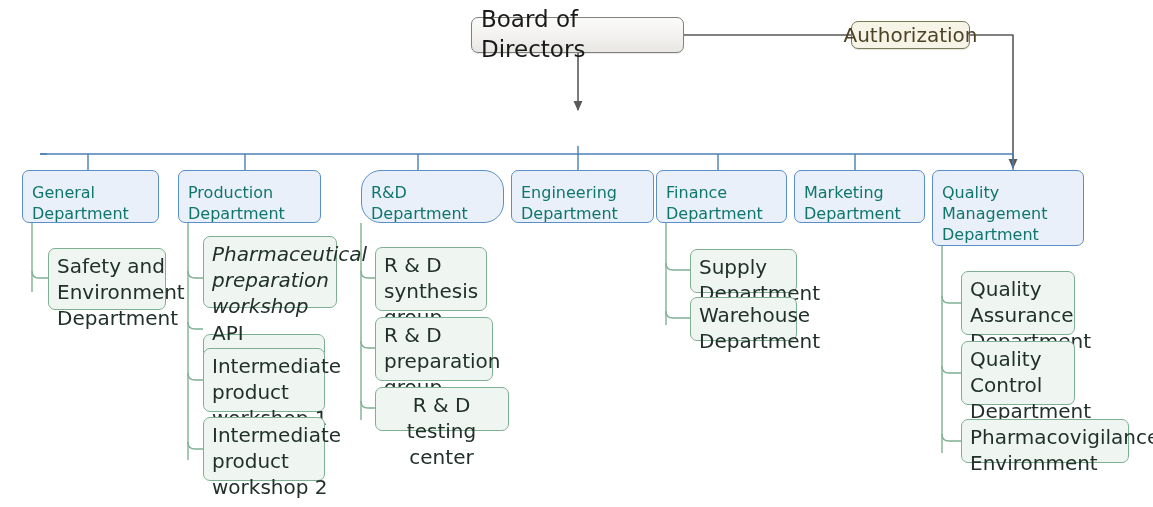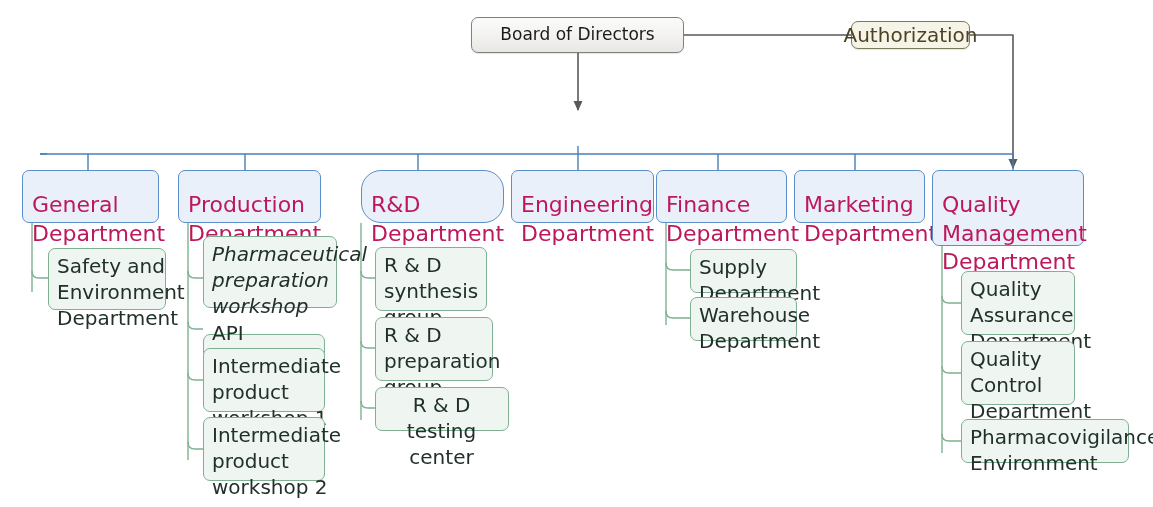--- a/index.html
+++ b/index.html
@@ -32,41 +32,41 @@
     padding: 3px 9px 4px 9px;
     line-height: 1.30;
     white-space: pre-line;
     z-index: 3;
   }
   
   .root {
     background: linear-gradient(to bottom, #fbfbfa 0%, #f2f1ef 55%, #e8e7e4 100%);
     border: 1.6px solid #808080;
     color: #1a1a1a;
-    font-size: 17px;
+    font-size: 23px;
     justify-content: center;
     box-shadow: 0 1px 1px rgba(0,0,0,0.10);
   }
   
   .auth {
     background: #f6f3e7;
     border: 1.6px solid #7b7a56;
     color: #4c4326;
     font-size: 20px;
     justify-content: center;
     box-shadow: 0 1px 1px rgba(0,0,0,0.10);
   }
   
   .dept {
     background: #eaf0fa;
     border: 1.5px solid #5b8fc9;
-    color: #be185d;
-    font-size: 22px;
+    color: #0f766e;
+    font-size: 16px;
     align-items: flex-start;
-    padding-top: 20px;
+    padding-top: 12px;
   }
   
   .sub {
     background: #eff6f1;
     border: 1.4px solid #7fb093;
     color: #21312a;
     font-size: 20px;
     align-items: flex-start;
     padding-top: 4px;
     padding-left: 8px;

